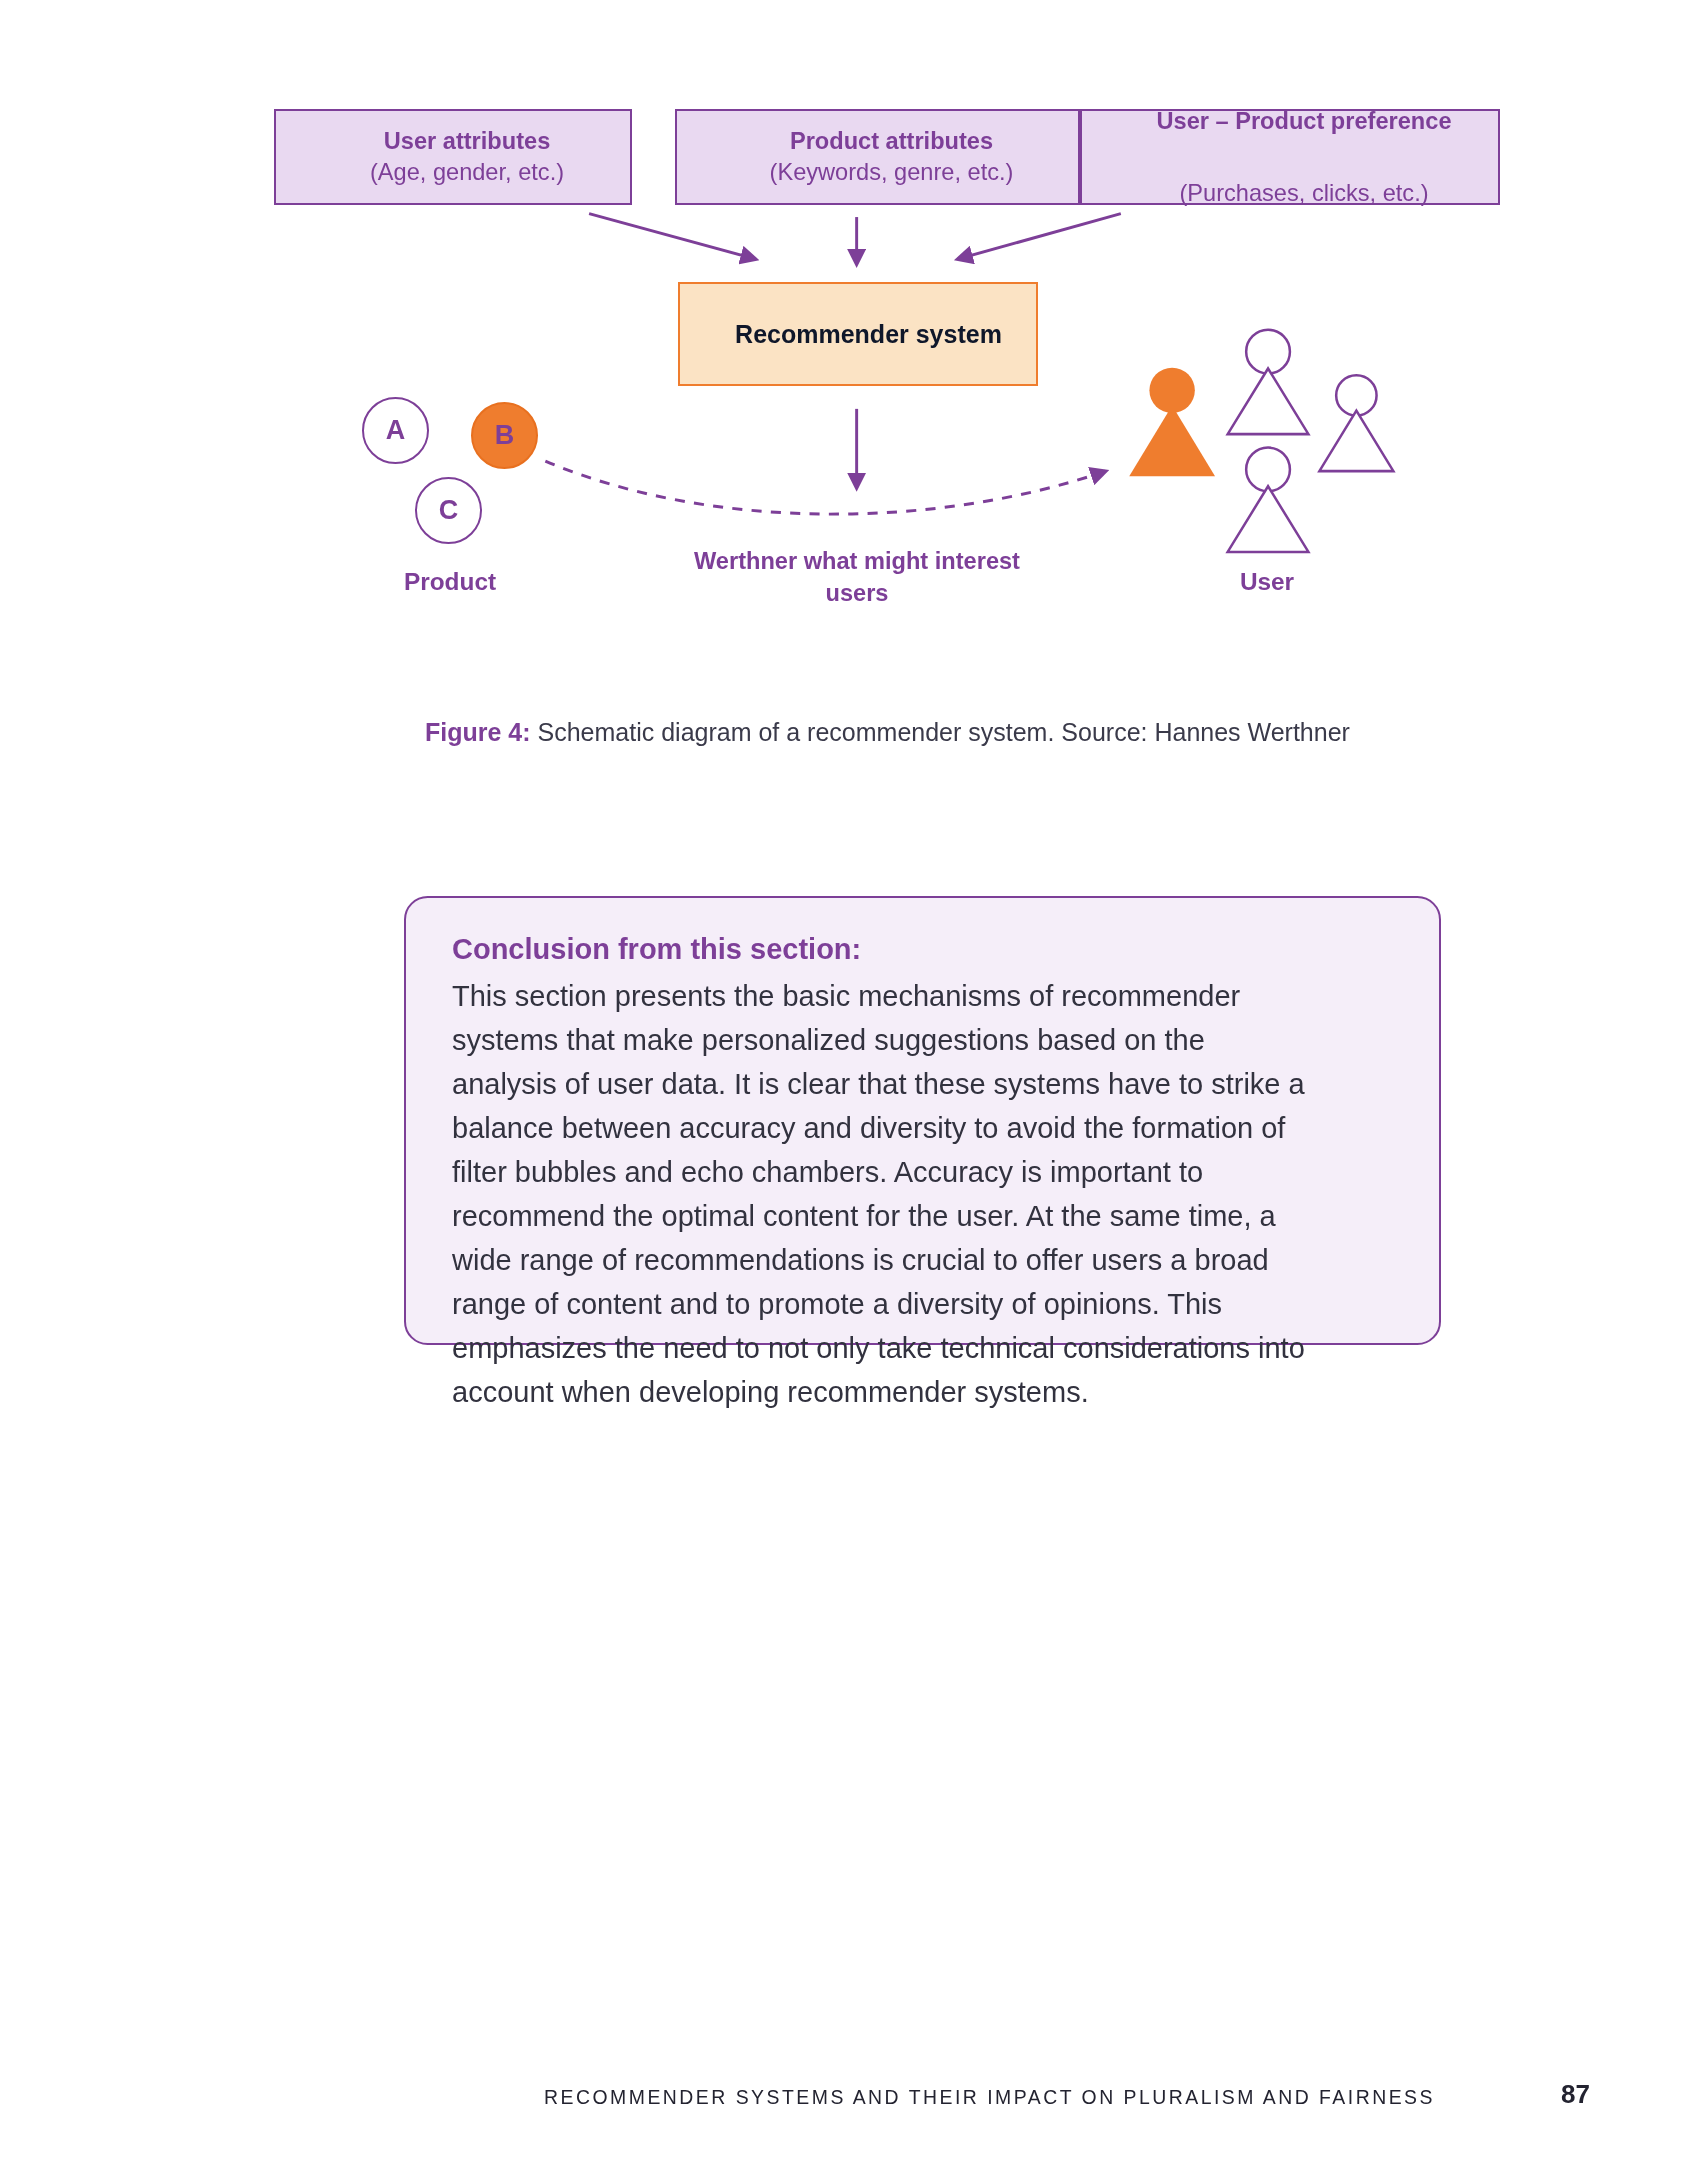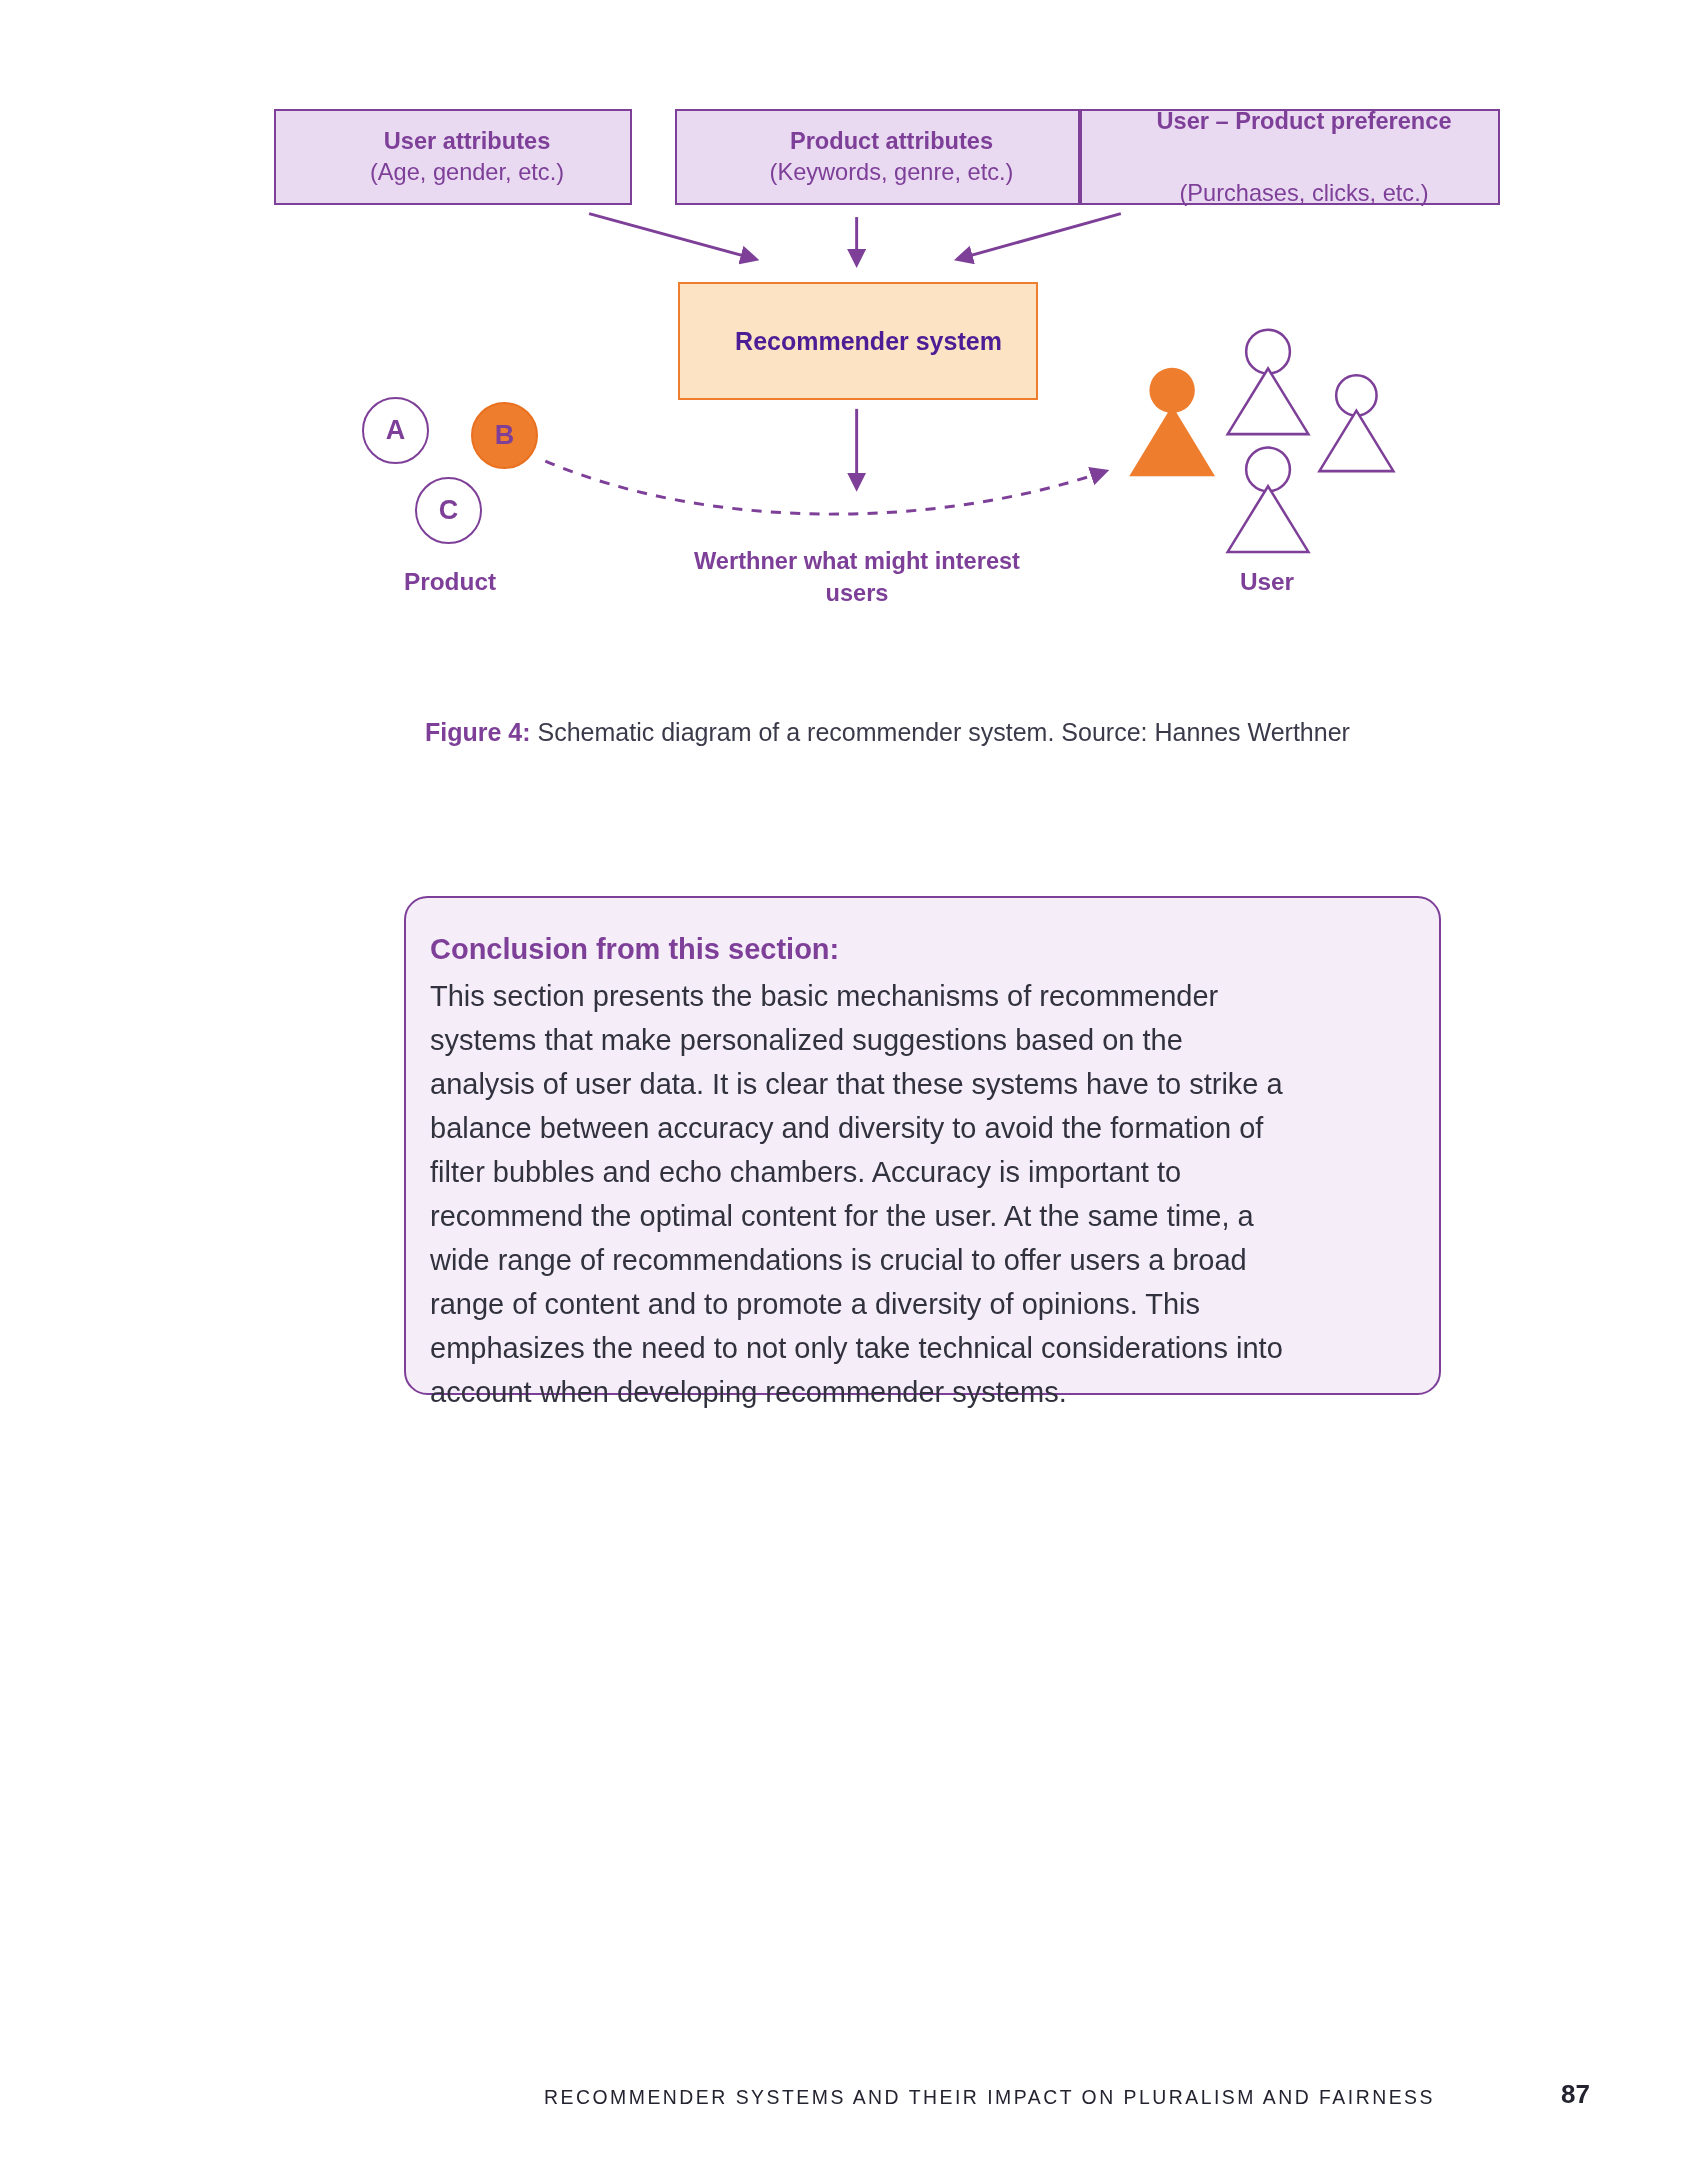--- a/index.html
+++ b/index.html
@@ -11,24 +11,24 @@
 
   .attr-box {
     position:absolute; height:96px;
     background:#e9d9f1; border:2.5px solid #7d3f98;
     display:flex; flex-direction:column; justify-content:center; align-items:center;
     text-align:center; color:#7d3f98; font-size:23.6px; line-height:31px;padding-left:28px;
   }
   .attr-title { font-weight:bold; }
 
   .rec-box {
-    position:absolute; left:678px; top:282px; width:360px; height:118px;
+    position:absolute; left:678px; top:282px; width:360px; height:104px;
     background:#fbe3c4; border:2.5px solid #ef7d2e;
     display:flex; align-items:center; justify-content:center;
-    color:#4c1d95; font-weight:bold; font-size:25px;padding-left:21px;
+    color:#0f172a; font-weight:bold; font-size:25px;padding-left:21px;
   }
 
   .node {
     position:absolute; width:67px; height:67px; border-radius:50%;
     display:flex; align-items:center; justify-content:center;
     font-weight:bold; font-size:27px; color:#7d3f98;
     background:#ffffff; border:2.5px solid #7d3f98;
   }
   .node-b { background:#ef7d2e; border-color:#e8701f; }
 
@@ -37,23 +37,23 @@
     font-size:24.4px; line-height:32px; text-align:center;
   }
   .product-label { left:366px; top:566px; width:168px; }
   .user-label    { left:1183px; top:566px; width:168px; }
   .predicts-label{ left:672px;  top:545px; width:370px; font-size:23.6px; }
 
   .caption { position:absolute; left:425px; top:710px; font-size:25px; color:#3a3a4a;margin-top:8px; }
   .caption-label { color:#7d3f98; font-weight:bold; }
 
   .conclusion-box {
-    position:absolute; left:404px; top:896px; width:1037px; height:499px;
+    position:absolute; left:404px; top:896px; width:1037px; height:449px;
     background:#f5eef9; border:2.5px solid #7d3f98; border-radius:23.6px;
-    padding:35px 24px;
+    padding:35px 46px;
   }
   .conclusion-title { color:#7d3f98; font-weight:bold; font-size:29px; margin-bottom:8.4px; }
   .conclusion-body  { color:#32323f; font-size:29px; line-height:44px; max-width:854px; }
 
   .footer-title {
     position:absolute; top:2086px; right:248px;
     font-size:19.4px; font-weight:normal; letter-spacing:2.5px; color:#232330;
     white-space:nowrap;
   }
   .page-number {

